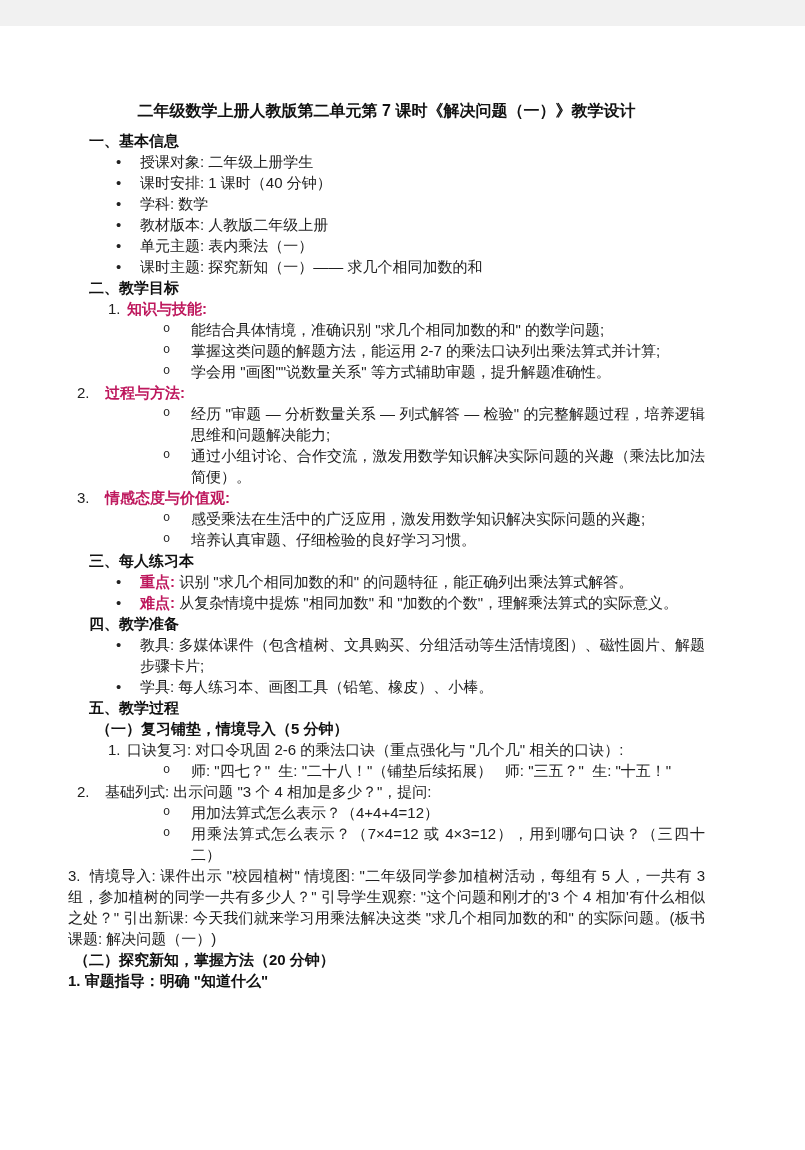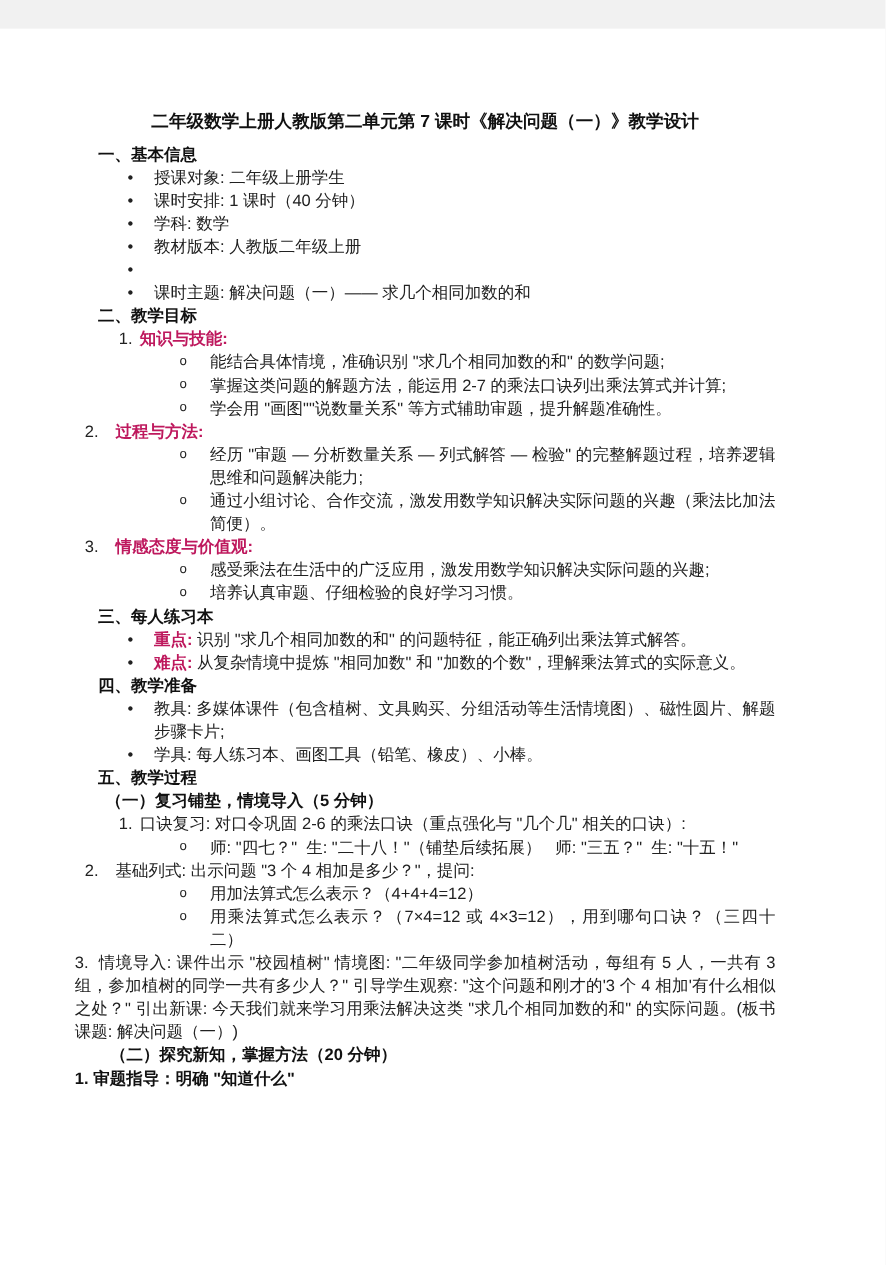--- a/index.html
+++ b/index.html
@@ -25,21 +25,21 @@
     text-align:center;
     font-weight:bold;
     font-size:16px;
     color:#111;
     margin-bottom:9px;
     white-space:nowrap;
   }
   .blk{margin:0;}
   .h1{font-weight:bold;color:#111;padding-left:21px;}
   .h2a{font-weight:bold;color:#111;padding-left:28px;}
-  .h2b{font-weight:bold;color:#111;padding-left:6px;margin-left:26px;}
+  .h2b{font-weight:bold;color:#111;padding-left:6px;}
   .bline{font-weight:bold;color:#111;}
   .para{text-align:justify;}
   .li-dot,.li-o,.li-num1,.li-num2{display:flex;}
   .li-dot{padding-left:48px;}
   .li-dot .mk{width:24px;flex:none;}
   .li-o{padding-left:95px;}
   .li-o .mk{width:28px;flex:none;font-family:"Liberation Mono","DejaVu Sans Mono",monospace;font-size:12px;}
   .li-num1{padding-left:40px;}
   .li-num1 .mk{width:19px;flex:none;}
   .li-num2{padding-left:9px;}
@@ -66,24 +66,25 @@
         <div class="blk li-dot">
           <span class="mk">•</span>
           <span class="txt">学科: 数学</span>
         </div>
         <div class="blk li-dot">
           <span class="mk">•</span>
           <span class="txt">教材版本: 人教版二年级上册</span>
         </div>
         <div class="blk li-dot">
           <span class="mk">•</span>
+          <span class="txt">单元主题: 表内乘法（一）</span>
         </div>
         <div class="blk li-dot">
           <span class="mk">•</span>
-          <span class="txt">课时主题: 解决问题（一）—— 求几个相同加数的和</span>
+          <span class="txt">课时主题: 探究新知（一）—— 求几个相同加数的和</span>
         </div>
         <div class="blk h1">二、教学目标</div>
         <div class="blk li-num1">
           <span class="mk">1.</span>
           <span class="txt"><strong>知识与技能:</strong><span></span></span>
         </div>
         <div class="blk li-o">
           <span class="mk">o</span>
           <span class="txt">能结合具体情境，准确识别 "求几个相同加数的和" 的数学问题;</span>
         </div>

